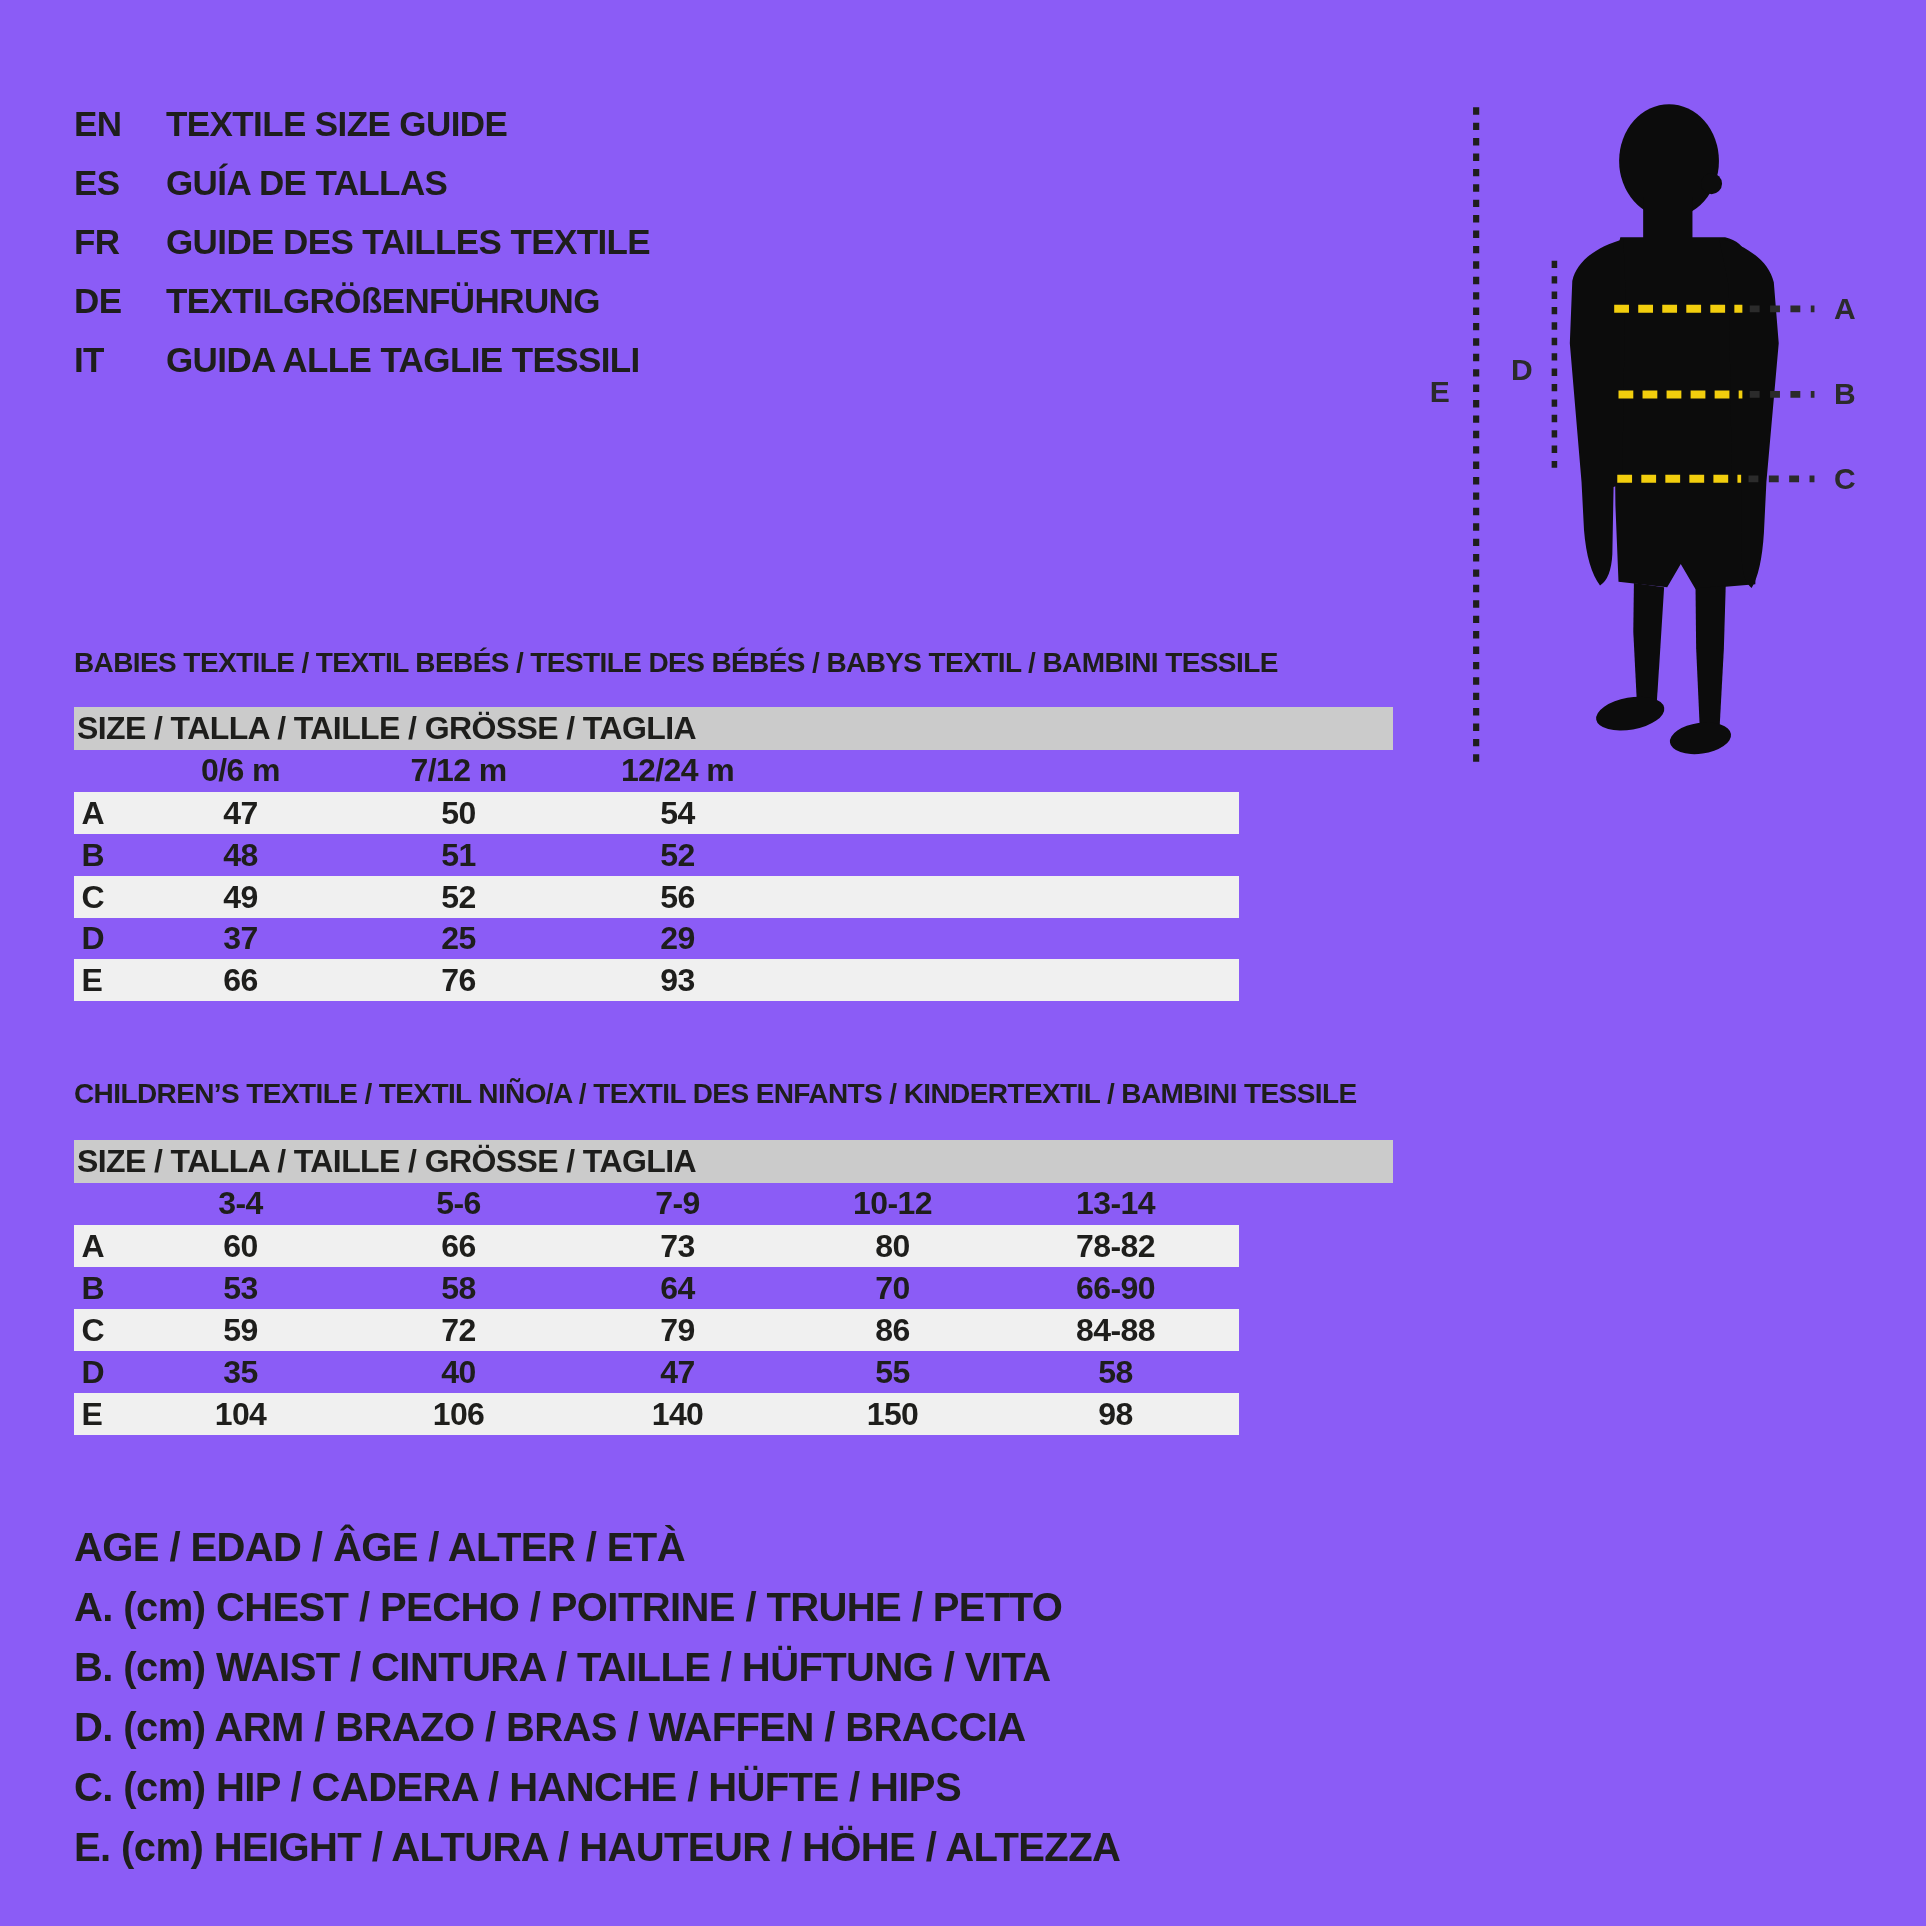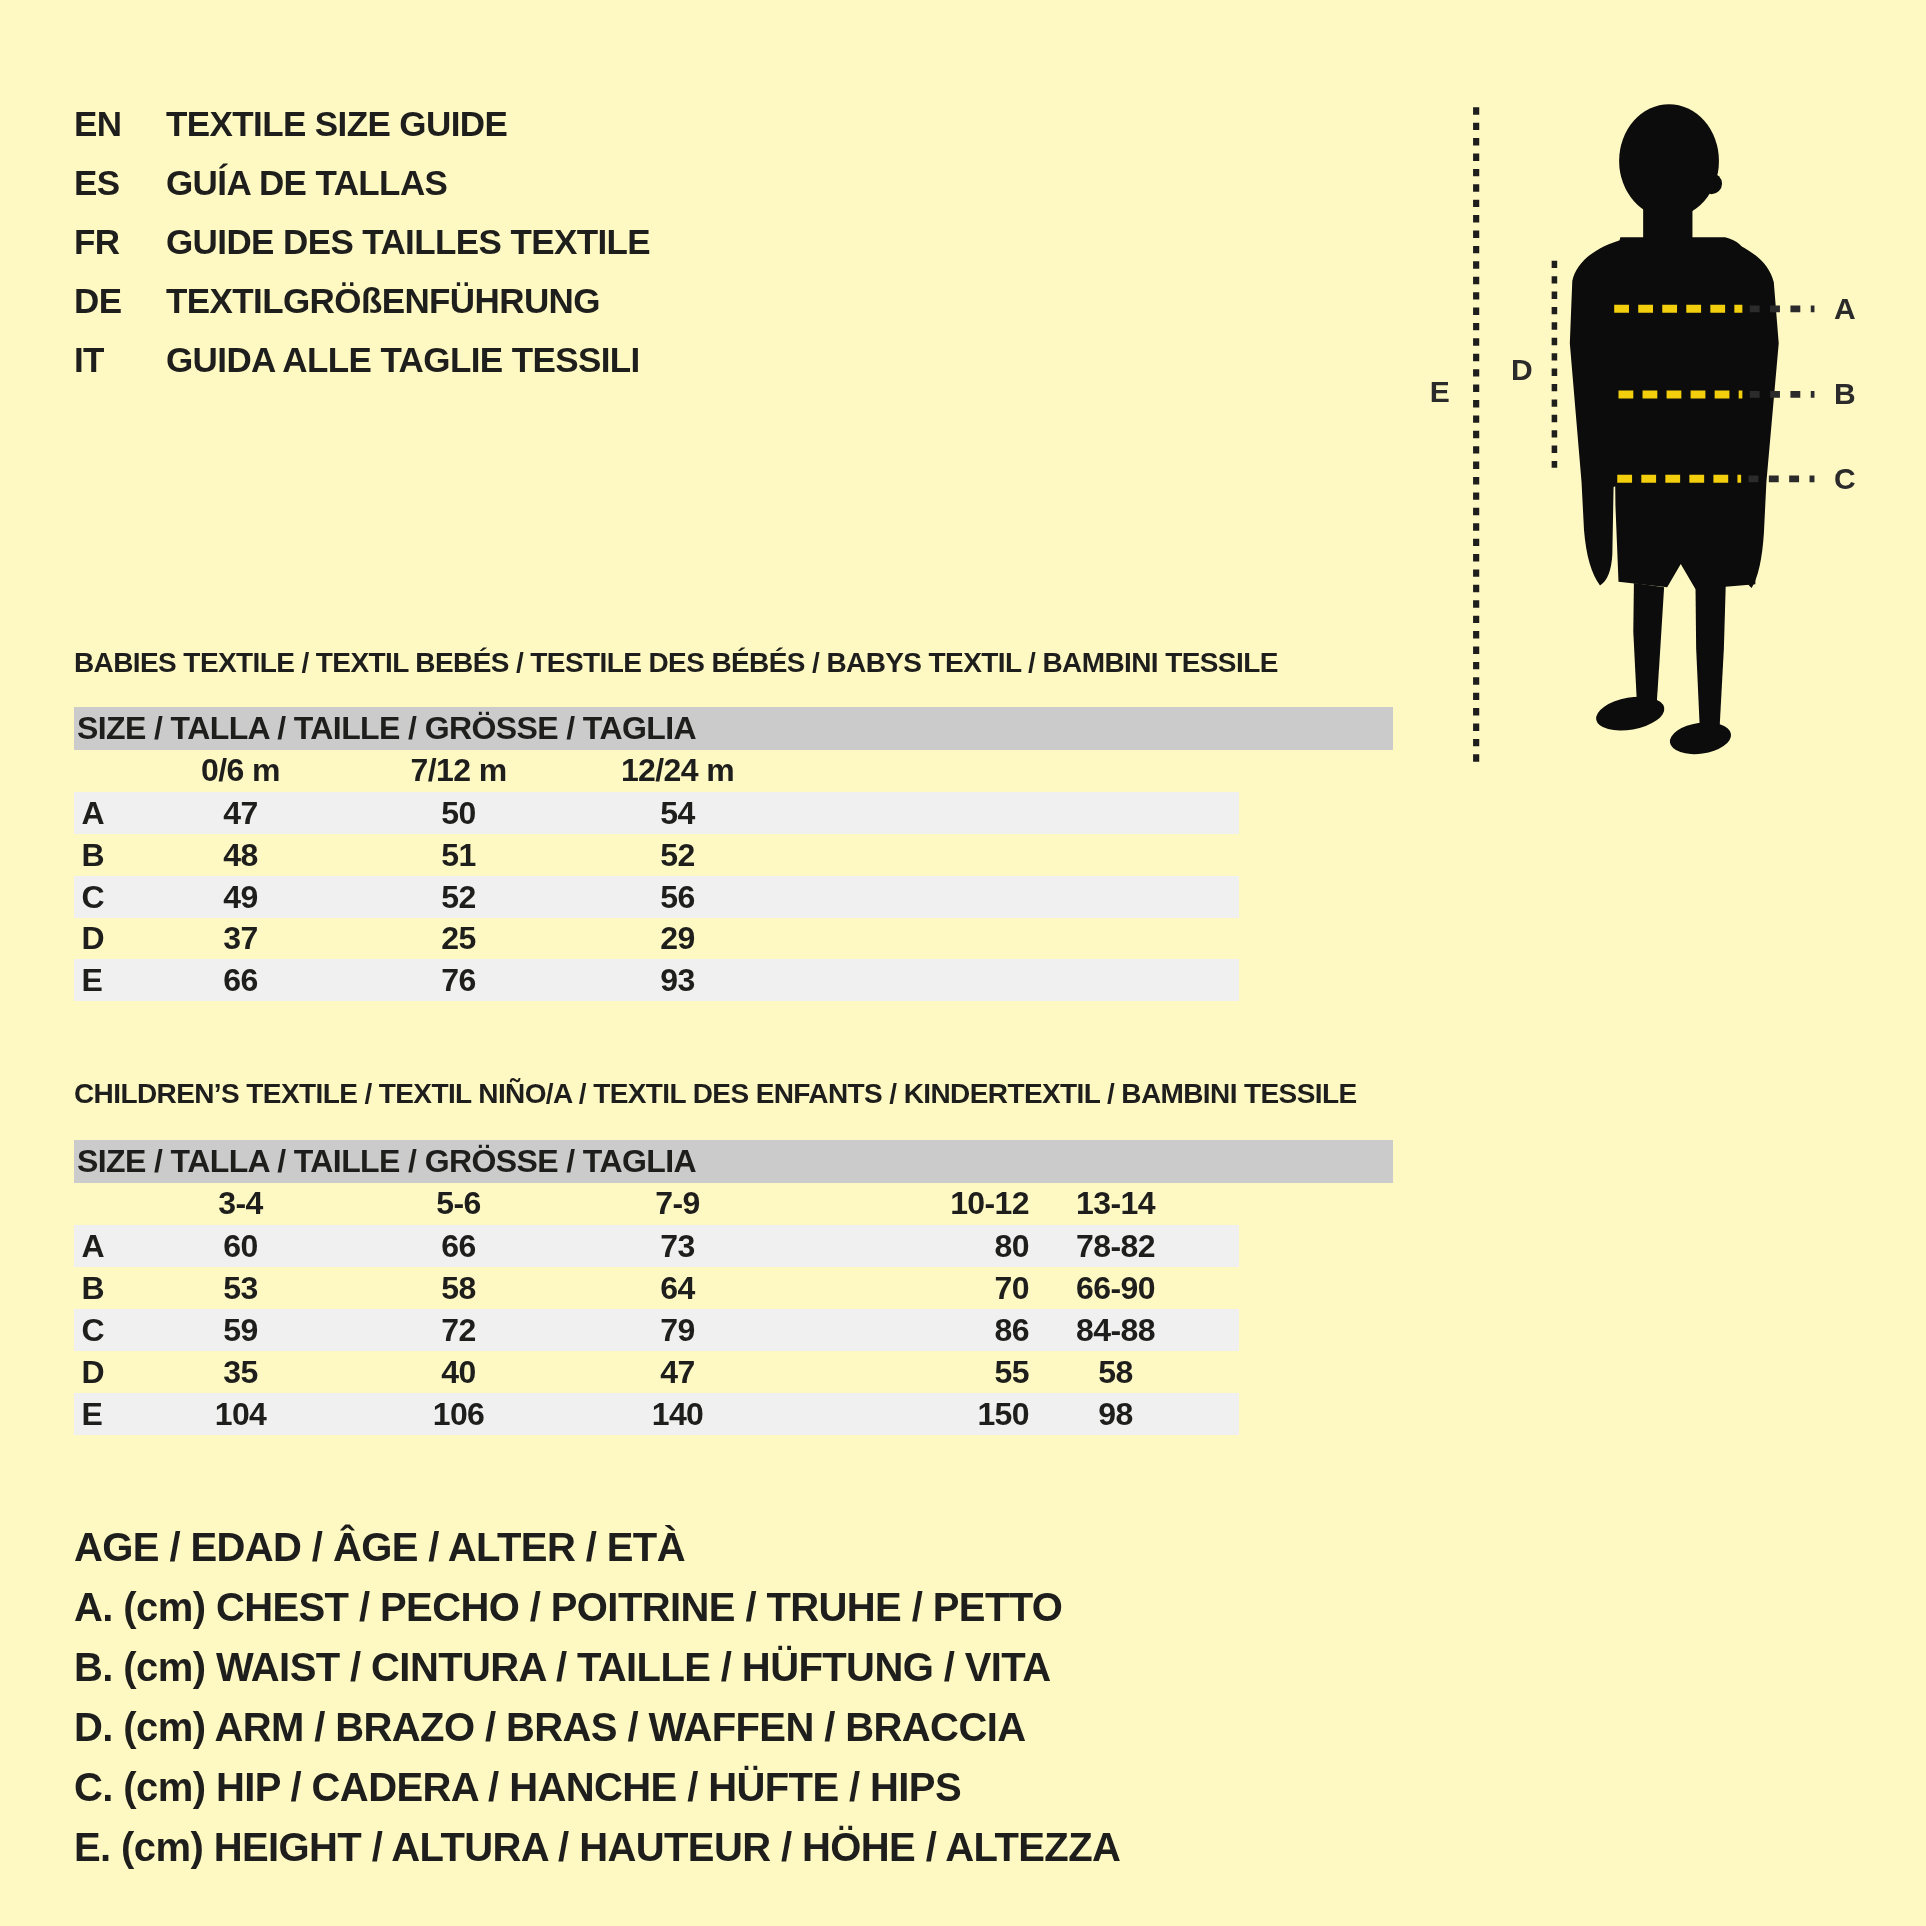--- a/index.html
+++ b/index.html
@@ -6,21 +6,21 @@
     --text:#1e1e1c;
     --bar:#cbcbcb;
     --rowalt:#f0f0f0;
     --sil:#0c0c0c;
     --yellow:#f2ce0d;
     --dark:#2b2b2b;
   }
   *{margin:0;padding:0;box-sizing:border-box;}
   html,body{background:#fff;}
   .page{
-    position:relative;width:1926px;height:1926px;background:#fef9c3;overflow:hidden;
+    position:relative;width:1926px;height:1926px;background:#8b5cf6;overflow:hidden;
     font-family:"Liberation Sans","DejaVu Sans",sans-serif;
     color:var(--text);font-weight:700;letter-spacing:-0.6px;
   }
   
   .languages{position:absolute;left:74px;top:94px;}
   .lang-row{height:59px;line-height:59px;font-size:35px;white-space:nowrap;}
   .lang-code{display:inline-block;width:92px;}
   
   .figure{position:absolute;left:1417px;top:74px;width:509px;height:721px;}
   .figure svg{position:absolute;left:0;top:0;}
@@ -34,21 +34,21 @@
   
   .stable{position:absolute;left:74px;width:1165px;}
   .thead{
     position:absolute;left:0;width:1319px;height:43px;line-height:43px;
     background:var(--bar);padding-left:3px;font-size:32px;white-space:nowrap;
   }
   .trow{position:absolute;left:0;width:1165px;height:42px;line-height:42px;font-size:32px;}
   .trow.shade{background:var(--rowalt);}
   .rlabel{position:absolute;left:7.4px;top:0;}
   .cell{position:absolute;top:0;width:209px;text-align:center;}
-  .c1{left:62px;text-align:center;} .c2{left:280px;} .c3{left:499px;} .c4{left:746px;text-align:right;} .c5{left:937px;}
+  .c1{left:62px;text-align:center;} .c2{left:280px;} .c3{left:499px;} .c4{left:714px;} .c5{left:937px;}
   
   .legend{position:absolute;left:74px;top:1517px;}
   .legend-line{height:60px;line-height:60px;font-size:40px;white-space:nowrap;}
 </style>
 </head>
 <body>
 
 <div class="page">
 
   <section class="languages">

